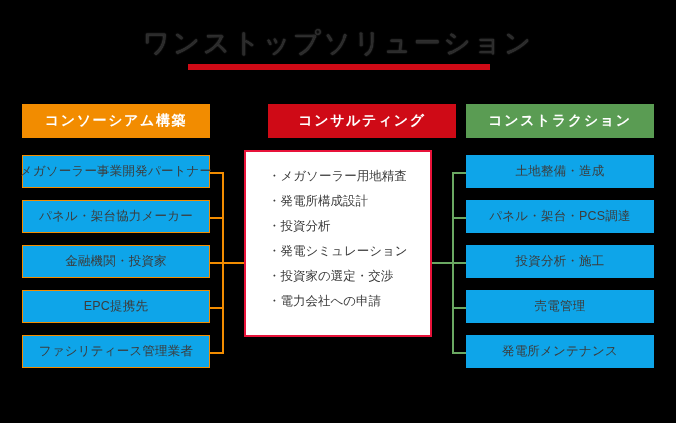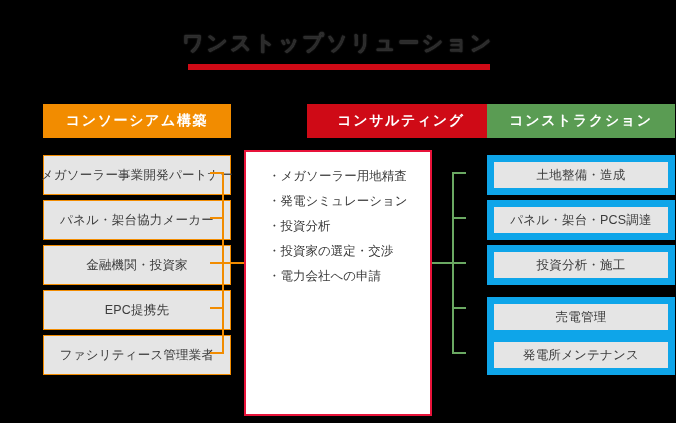--- a/index.html
+++ b/index.html
@@ -25,42 +25,41 @@
   #title-block {
     position: absolute;
     left: 0;
     top: 26px;
     width: 676px;
     text-align: center;
   }
   #title-text {
     display: inline-block;
     color: #2b2b2b;
-    font-size: 21px;
-    font-weight: bold;
+    font-size: 27px;
+    font-weight: normal;
     letter-spacing: 2.5px;
     line-height: 34px;
     text-shadow:
        0 0 1px #4a4a4a,
        0 0 2px #3a3a3a;
   }
   #title-underline {
     position: absolute;
     left: 188px;
     top: 64px;
     width: 302px;
     height: 6px;
     background: #cf0a16;
   }
 
   
   .column {
     position: absolute;
     top: 104px;
-    margin-left: 21px;
   }
   .col-header {
     box-sizing: border-box;
     width: 188px;
     height: 34px;
     display: flex;
     align-items: center;
     justify-content: center;
     color: #ffffff;
     font-size: 14px;
@@ -69,43 +68,43 @@
   }
   #col-left  { left: 22px; }
   #col-right { left: 466px; }
   #col-left  .col-header { background: #f28c00; }
   #col-right .col-header { background: #5a9c53; }
 
   .item-box {
     box-sizing: border-box;
     position: absolute;
     width: 188px;
-    height: 40px;
-    background: #e5e5e5;
+    height: 33px;
+    background: #0ea5e9;
     display: flex;
     align-items: center;
     justify-content: center;
     font-size: 12.5px;
     color: #3c3c3c;
     letter-spacing: 0.2px;
     white-space: nowrap;
   }
   #col-left  .item-box { border: 1px solid #f28c00; }
   #col-right .item-box { border: 7px solid #0ea5e9; }
 
   
-  #col-center { left: 244px; width: 156px; padding-left: 42px; }
+  #col-center { left: 226px; width: 156px; padding-left: 42px; }
   #col-center .col-header { background: #cf0a16; }
   #center-panel {
     box-sizing: border-box;
     position: absolute;
     left: 244px;
     top: 150px;
     width: 188px;
-    height: 266px;
+    height: 187px;
     background: #ffffff;
     border: 2px solid #e8133a;
     padding: 12px 0 0 0;
   }
   #center-list {
     list-style: none;
     margin: 0;
     padding: 0 0 0 22px;
   }
   #center-list li {
@@ -152,37 +151,38 @@
   <div class="conn" style="left:210px; top:352px; width:14px; height:2px;"></div>
   <div class="conn" style="left:222px; top:172px; width:2px; height:182px;"></div>
   <div class="conn" style="left:222px; top:262px; width:24px; height:2px;"></div>
 
   <div class="column" id="col-center">
     <div class="col-header">コンサルティング</div>
   </div>
   <div id="center-panel">
     <ul id="center-list">
       <li>メガソーラー用地精査</li>
+      <li>発電所構成設計</li>
+      <li>投資分析</li>
       <li>発電シミュレーション</li>
-      <li>投資分析</li>
       <li>投資家の選定・交渉</li>
       <li>電力会社への申請</li>
     </ul>
   </div>
 
   <div class="conn green" style="left:432px; top:262px; width:22px; height:2px;"></div>
   <div class="conn green" style="left:452px; top:172px; width:2px; height:182px;"></div>
   <div class="conn green" style="left:452px; top:172px; width:14px; height:2px;"></div>
   <div class="conn green" style="left:452px; top:217px; width:14px; height:2px;"></div>
   <div class="conn green" style="left:452px; top:262px; width:14px; height:2px;"></div>
   <div class="conn green" style="left:452px; top:307px; width:14px; height:2px;"></div>
   <div class="conn green" style="left:452px; top:352px; width:14px; height:2px;"></div>
 
   <div class="column" id="col-right">
     <div class="col-header">コンストラクション</div>
     <div class="item-box" style="top:51px">土地整備・造成</div>
     <div class="item-box" style="top:96px">パネル・架台・PCS調達</div>
     <div class="item-box" style="top:141px">投資分析・施工</div>
-    <div class="item-box" style="top:193px">売電管理</div>
+    <div class="item-box" style="top:186px">売電管理</div>
     <div class="item-box" style="top:231px">発電所メンテナンス</div>
   </div>
 
 </div>
 
 </body></html>

